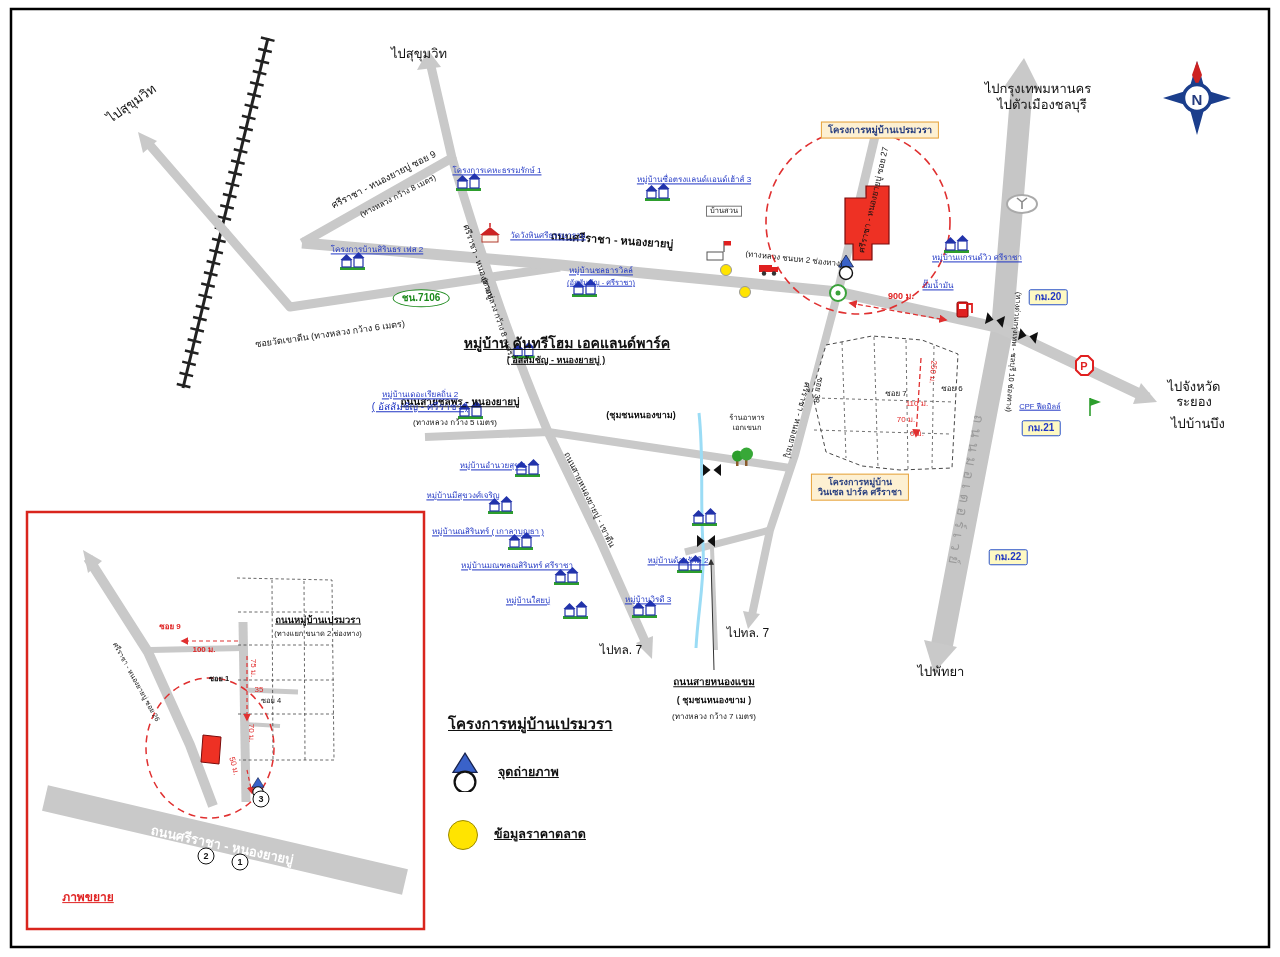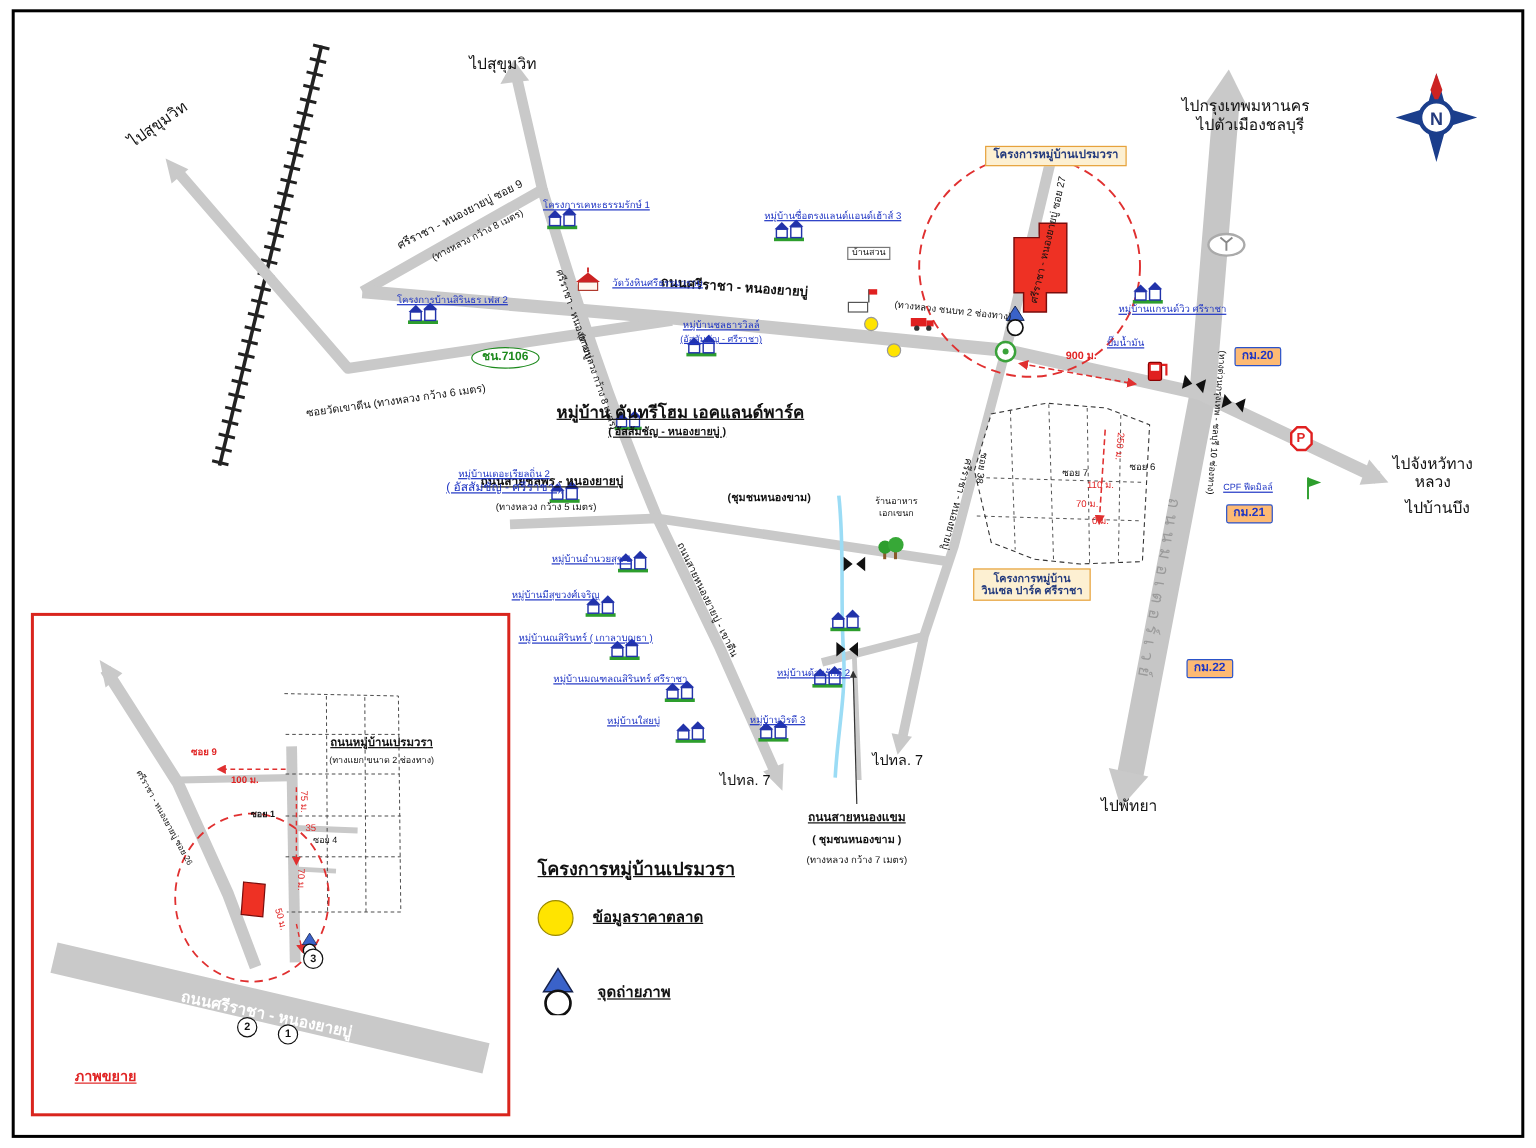--- a/index.html
+++ b/index.html
@@ -8,21 +8,21 @@
   #labels{position:absolute;left:0;top:0;width:1280px;height:957px;pointer-events:none;}
   .lbl{position:absolute;white-space:pre-line;line-height:1.15;color:#111;text-align:center;transform-origin:center;}
   .b{font-weight:bold;}
   .u{text-decoration:underline;}
   .c-blue{color:#1f35c4;}
   .c-red{color:#e02424;}
   .c-green{color:#1d8a1d;}
   .c-gray{color:#9a9a9a;}
   .c-white{color:#ffffff;}
   .c-navy{color:#233a7d;}
-  .box-blue{border:1.5px solid #2a52c9;background:#fdba74;padding:1px 5px;border-radius:2px;text-align:center;}
+  .box-blue{border:1.5px solid #2a52c9;background:#fef9c3;padding:1px 5px;border-radius:2px;text-align:center;}
   .box-orange{border:1.5px solid #e6a23c;background:#fdf0d2;padding:2px 6px;}
   .box-plain{border:1px solid #777;background:#fff;padding:0 3px;}
   .box-green-oval{border:1.6px solid #1d8a1d;border-radius:50%;padding:2px 8px;background:#fff;}
   .box-circle{border:1.5px solid #111;border-radius:50%;width:15px;height:15px;background:#fff;display:flex;align-items:center;justify-content:center;padding:0;line-height:1;}
   .legend{position:absolute;left:448px;top:712px;width:310px;}
   .legend-title{font-size:15px;font-weight:bold;text-decoration:underline;margin-bottom:14px;color:#111;}
   .legend-row{display:flex;align-items:center;gap:16px;margin-bottom:24px;}
   .legend-label{font-size:12.5px;font-weight:bold;text-decoration:underline;line-height:1.7;color:#111;}
   .sym{flex:0 0 auto;display:inline-block;}
   .sym-red{width:30px;height:27px;background:#ee3124;border:1.5px solid #7a0c0c;}
@@ -229,21 +229,21 @@
         <use href="#sym-roundabout" xlink:href="#sym-roundabout" transform="translate(838,293)"></use>
         <use href="#sym-interchange" xlink:href="#sym-interchange" transform="translate(1022,204)"></use>
       </g>
 </svg>
 
 <div id="labels">
       <div class="lbl c-black" style="left: 132px; top: 104px; font-size: 13px; transform: translate(-50%, -50%) rotate(-35deg);">ไปสุขุมวิท</div>
       <div class="lbl c-black" style="left: 419px; top: 54px; font-size: 13px; transform: translate(-50%, -50%);">ไปสุขุมวิท</div>
       <div class="lbl c-black" style="left: 1042px; top: 61px; font-size: 13px; transform: translate(-50%, -50%); margin-top: 44px;">ไปตัวเมืองชลบุรี</div>
       <div class="lbl c-black" style="left: 1038px; top: 89px; font-size: 13px; transform: translate(-50%, -50%);">ไปกรุงเทพมหานคร</div>
-      <div class="lbl c-black" style="left: 1194px; top: 395px; font-size: 13px; transform: translate(-50%, -50%);">ไปจังหวัทางหลวง</div>
+      <div class="lbl c-black" style="left: 1194px; top: 395px; font-size: 13px; transform: translate(-50%, -50%);">ไปจังหวัดระยอง</div>
       <div class="lbl c-black" style="left: 1198px; top: 424px; font-size: 13px; transform: translate(-50%, -50%);">ไปบ้านบึง</div>
       <div class="lbl c-black" style="left: 941px; top: 672px; font-size: 13px; transform: translate(-50%, -50%);">ไปพัทยา</div>
       <div class="lbl c-black" style="left: 748px; top: 634px; font-size: 12px; transform: translate(-50%, -50%);">ไปทล. 7</div>
       <div class="lbl c-black" style="left: 621px; top: 651px; font-size: 12px; transform: translate(-50%, -50%);">ไปทล. 7</div>
       <div class="lbl c-black" style="left: 384px; top: 180px; font-size: 9.5px; transform: translate(-50%, -50%) rotate(-27deg);">ศรีราชา - หนองยายบู่  ซอย 9</div>
       <div class="lbl c-black" style="left: 398px; top: 196px; font-size: 8px; transform: translate(-50%, -50%) rotate(-27deg);">(ทางหลวง กว้าง 8 เมตร)</div>
       <div class="lbl c-black b" style="left: 612px; top: 240px; font-size: 11px; transform: translate(-50%, -50%) rotate(4deg);">ถนนศรีราชา - หนองยายบู่</div>
       <div class="lbl c-black" style="left: 794px; top: 259px; font-size: 8px; transform: translate(-50%, -50%) rotate(6deg);">(ทางหลวง ชนบท 2 ช่องทาง)</div>
       <div class="lbl c-black" style="left: 874px; top: 200px; font-size: 8.5px; transform: translate(-50%, -50%) rotate(-77deg);">ศรีราชา - หนองยายบู่ ซอย 27</div>
       <div class="lbl c-black" style="left: 330px; top: 334px; font-size: 9px; transform: translate(-50%, -50%) rotate(-8deg);">ซอยวัดเขาตีน  (ทางหลวง กว้าง 6 เมตร)</div>
@@ -313,26 +313,26 @@
       <div class="lbl c-red" style="left: 234px; top: 766px; font-size: 8px; transform: translate(-50%, -50%) rotate(75deg);">50 ม.</div>
       <div class="lbl c-black b box-circle" style="left: 240px; top: 862px; font-size: 9px; transform: translate(-50%, -50%);">1</div>
       <div class="lbl c-black b box-circle" style="left: 206px; top: 856px; font-size: 9px; transform: translate(-50%, -50%);">2</div>
       <div class="lbl c-black b box-circle" style="left: 261px; top: 799px; font-size: 9px; transform: translate(-50%, -50%);">3</div>
       <div class="lbl c-black" style="left: 136px; top: 682px; font-size: 7px; transform: translate(-50%, -50%) rotate(61deg);">ศรีราชา - หนองยายบู่ ซอย 26</div>
     </div>
 
 <div class="legend">
   <div class="legend-title">โครงการหมู่บ้านเปรมวรา</div>
   <div class="legend-row">
-    <span class="sym sym-yellow"></span>
-    <div class="legend-label">ข้อมูลราคาตลาด</div>
-  </div>
-  <div class="legend-row">
     <span class="sym">
       <svg width="34" height="42" viewBox="-17 -24 34 42">
             <use href="#sym-camera" transform="scale(1.6)"></use>
           </svg>
     </span>
     <div class="legend-label">จุดถ่ายภาพ</div>
   </div>
+  <div class="legend-row">
+    <span class="sym sym-yellow"></span>
+    <div class="legend-label">ข้อมูลราคาตลาด</div>
+  </div>
 </div>
 
 </div>
 
 </body></html>

